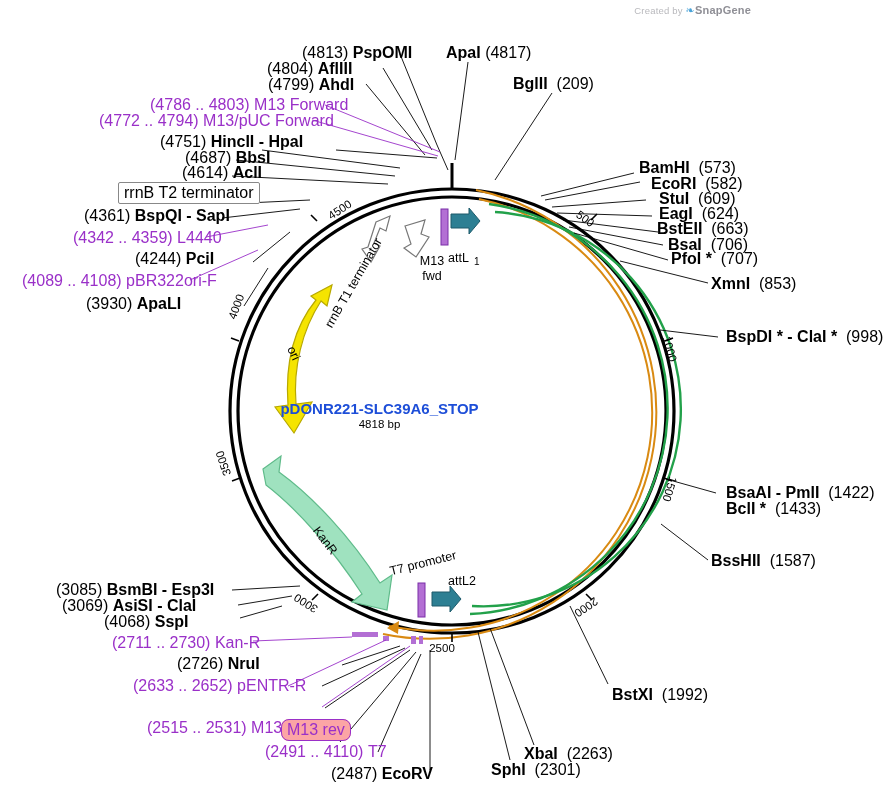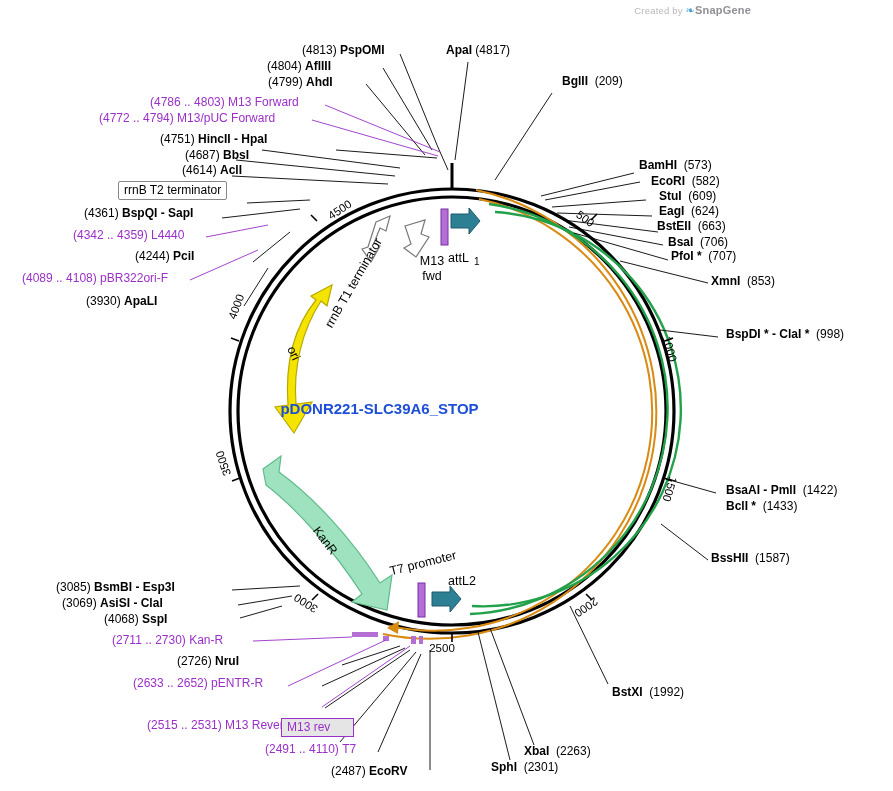--- a/index.html
+++ b/index.html
@@ -21,39 +21,39 @@
   }
   svg.plasmid {
     position: absolute;
     left: 0; top: 0;
     width: 893px;
     height: 791px;
   }
   .lbl {
     position: absolute;
     white-space: nowrap;
-    font-size: 12px;
+    font-size: 16px;
     color: #000;
     line-height: 1.15;
   }
   .lbl.enz { font-weight: bold; }
   .lbl .pos { font-weight: normal; }
   .lbl.purple-b { color: #9a30c8; font-weight: normal; }
   .boxed {
     border: 1px solid #888;
     padding: 1px 5px 2px 5px;
     background: #fff;
     border-radius: 2px;
   }
   .boxed-purple {
     border: 1px solid #9a30c8;
-    padding: 1px 23px 2px 5px;
-    background: #e5e5e5;
+    padding: 1px 5px 2px 5px;
+    background: #fca5a5;
     color: #9a30c8;
-    border-radius: 0;
+    border-radius: 8px;
   }
   .ctr-title {
     position: absolute;
     width: 100%;
     text-align: center;
     font-weight: bold;
     font-size: 15px;
     color: #1d4ed8;
   }
   .ctr-sub {
@@ -229,34 +229,35 @@
       <path d="M 312 120 L 438 156"></path>
       <path d="M 206 237 L 268 225"></path>
       <path d="M 190 280 L 258 250"></path>
       <path d="M 253 641 L 352 637"></path>
       <path d="M 288 686 L 386 640"></path>
       <path d="M 322 707 L 410 646"></path>
     </g>
   </svg>
 
   <div class="ctr-title" style="top:400px">pDONR221-SLC39A6_STOP</div>
+  <div class="ctr-sub" style="top:418px">4818 bp</div>
 
   <div class="lbl enz" style="left:302px; top:44px">
     <span class="pos">(4813)</span>&nbsp;<span>PspOMI</span>
   </div>
   <div class="lbl enz" style="left:267px; top:60px">
     <span class="pos">(4804)</span>&nbsp;<span>AflIII</span>
   </div>
   <div class="lbl enz" style="left:268px; top:76px">
     <span class="pos">(4799)</span>&nbsp;<span>AhdI</span>
   </div>
   <div class="lbl enz" style="left:446px; top:44px">
     <span>ApaI</span>&nbsp;<span class="pos">(4817)</span>
   </div>
-  <div class="lbl enz" style="left:562px; top:75px">
+  <div class="lbl enz" style="left:513px; top:75px">
     <span>BglII</span>&nbsp;&nbsp;<span class="pos">(209)</span>
   </div>
 
   <div class="lbl purple-b" style="left:150px; top:96px">
     <span>(4786 .. 4803)</span>&nbsp;<span style="font-weight:normal">M13 Forward</span>
   </div>
   <div class="lbl purple-b" style="left:99px; top:112px">
     <span>(4772 .. 4794)</span>&nbsp;<span>M13/pUC Forward</span>
   </div>
   <div class="lbl enz" style="left:160px; top:133px">

